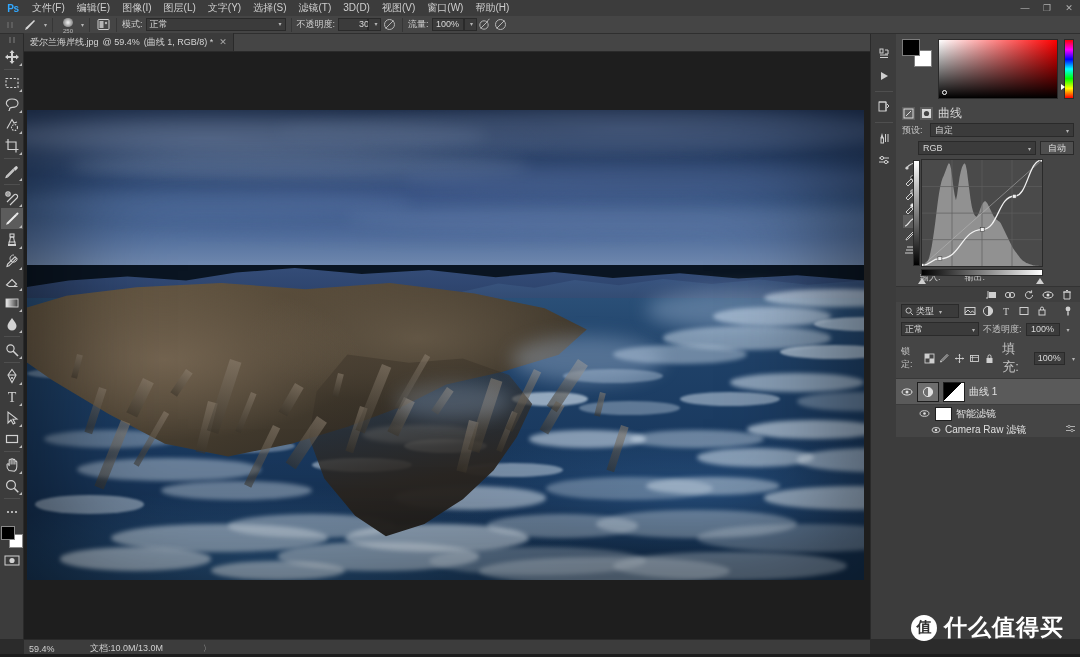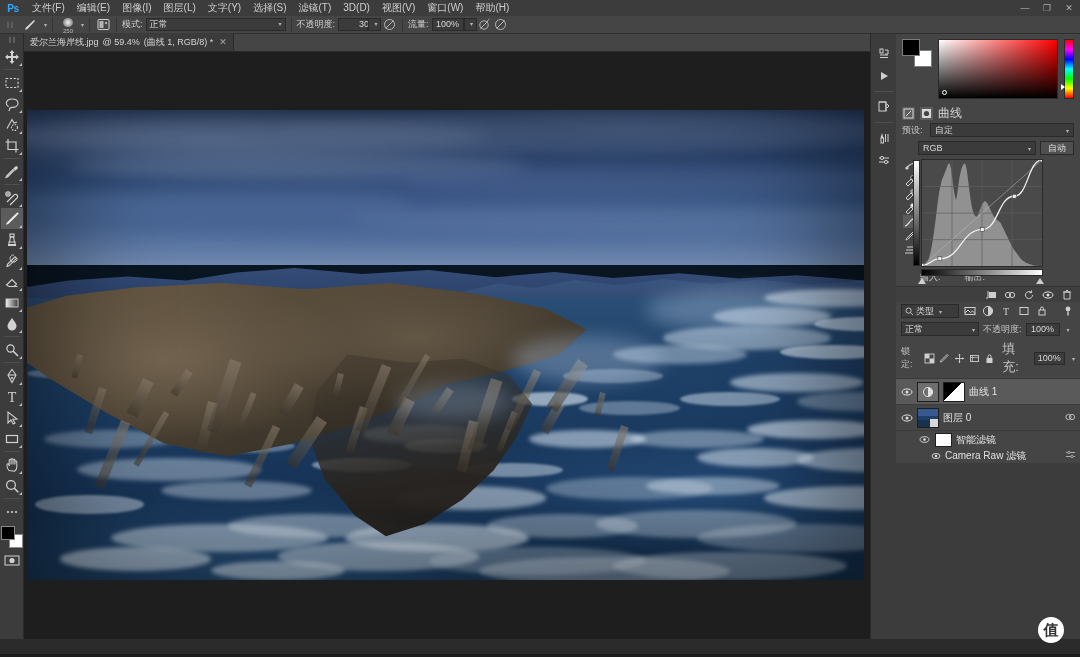--- a/index.html
+++ b/index.html
@@ -707,20 +707,25 @@
             <div class="cliffedge" style="left:71%;top:67%;width:0.95%;height:10%;transform:rotate(18deg);"></div>
           </div>
         <div class="mist" style="left:58%;top:48%;width:18%;height:10%;"></div>
         <div class="mist" style="left:74%;top:38%;width:22%;height:9%;"></div>
         <div class="mist" style="left:44%;top:58%;width:14%;height:8%;opacity:.7;"></div>
         <div class="photo-vig"></div>
       </div>
     </div>
   </div>
 
+  <div class="statusbar">
+    <div class="sb-zoom">59.4%</div>
+    <div class="sb-doc">文档:10.0M/13.0M</div>
+    <div class="sb-arrow">〉</div>
+  </div>
 
   <div class="icondock">
     <div class="dock-btn">
       <svg width="14" height="14" viewBox="0 0 14 14">
           <rect x="3" y="2" width="3" height="4" fill="none" stroke="#cfcfcf" stroke-width="1"></rect>
           <path d="M8 3 h3 v4 h-3" fill="none" stroke="#cfcfcf" stroke-width="1"></path>
           <path d="M3 8 h8 M3 10.5 h8" stroke="#cfcfcf" stroke-width="1"></path>
         </svg>
     </div>
     <div class="dock-btn">
@@ -1022,38 +1027,20 @@
           <div class="thumb" style="background:#6e6e6e;display:flex;align-items:center;justify-content:center;">
             <svg width="16" height="14" viewBox="0 0 16 14">
                 <circle cx="8" cy="7" r="4.6" fill="none" stroke="#e0e0e0" stroke-width="1"></circle>
                 <path d="M8 2.4 A4.6 4.6 0 0 1 8 11.6 Z" fill="#e0e0e0"></path>
               </svg>
           </div>
           <div class="mask-thumb"></div>
           <div class="lname">曲线 1</div>
         </div>
 
-        <div class="layer-item">
-          <div class="eye">
-            <svg width="12" height="12" viewBox="0 0 12 12">
-                <ellipse cx="6" cy="6" rx="5" ry="3.1" fill="none" stroke="#e0e0e0" stroke-width="1"></ellipse>
-                <circle cx="6" cy="6" r="1.5" fill="#e0e0e0"></circle>
-              </svg>
-          </div>
-          <div class="thumb" style="position:relative;background:linear-gradient(#36598f 0 38%,#1e4068 38% 62%,#17324f 62% 100%);">
-            <div style="position:absolute;right:0;bottom:0;width:8px;height:8px;background:#d8d8d8;"></div>
-          </div>
-          <div class="lname">图层 0</div>
-          <div class="chain">
-            <svg width="12" height="12" viewBox="0 0 12 12">
-                <circle cx="4.5" cy="6" r="2.6" fill="none" stroke="#bbb" stroke-width="1"></circle>
-                <circle cx="8" cy="6" r="2.6" fill="none" stroke="#bbb" stroke-width="1"></circle>
-              </svg>
-          </div>
-        </div>
 
         <div class="sub-item">
           <div class="eye">
             <svg width="11" height="11" viewBox="0 0 11 11">
                 <ellipse cx="5.5" cy="5.5" rx="4.4" ry="2.8" fill="none" stroke="#e0e0e0" stroke-width="0.9"></ellipse>
                 <circle cx="5.5" cy="5.5" r="1.3" fill="#e0e0e0"></circle>
               </svg>
           </div>
           <div class="sub-thumb"></div>
           <div class="lname">智能滤镜</div>
@@ -1073,16 +1060,17 @@
                 <circle cx="7" cy="7.5" r="1.2" fill="#454545" stroke="#bbb" stroke-width="0.8"></circle>
               </svg>
           </div>
         </div>
       </div>
     </div>
   </div>
 
   <div class="watermark">
     <div class="wm-logo">值</div>
+    <div class="wm-text">什么值得买</div>
   </div>
 
   <div class="taskbar-strip"></div>
 </div>
 
 </body></html>

